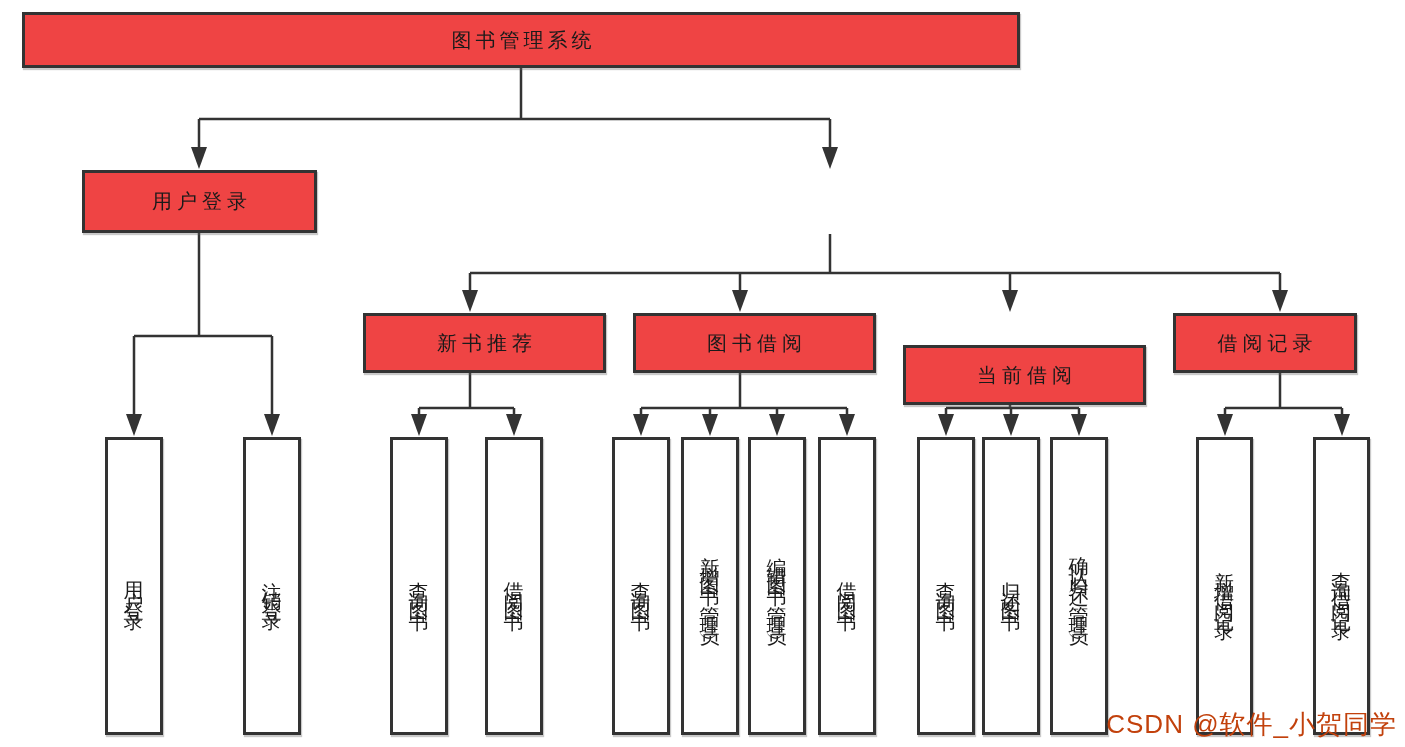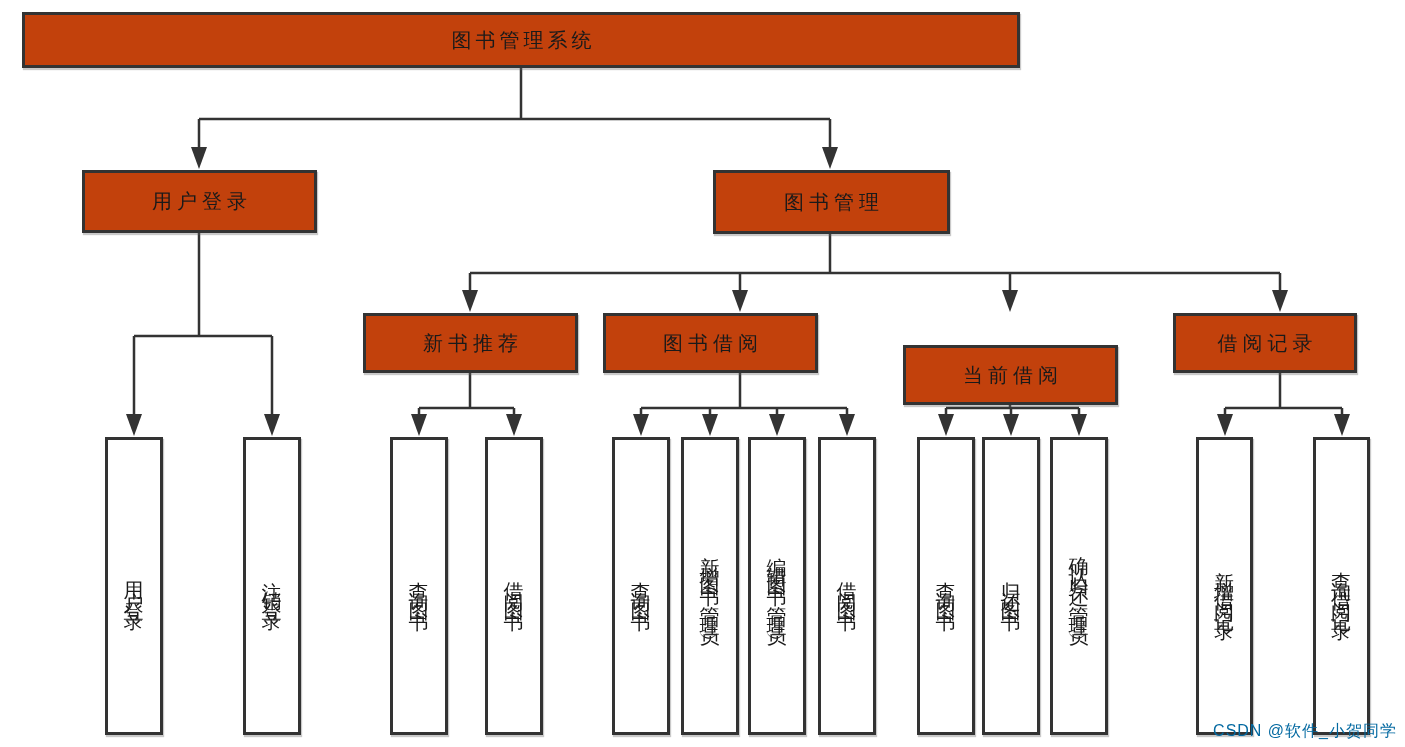--- a/index.html
+++ b/index.html
@@ -5,41 +5,41 @@
   html, body { margin:0; padding:0; background:#ffffff; }
   .stage {
     position:relative; width:1405px; height:747px;
     background:#ffffff; overflow:hidden;
     font-family:"Liberation Sans", sans-serif;
     color:#1a1a1a;
   }
   .stage svg { position:absolute; left:0; top:0; }
   .box {
     position:absolute; box-sizing:border-box;
-    background:#c2410c; border:3px solid #333333;
+    background:#ef4444; border:3px solid #333333;
     display:flex; align-items:center; justify-content:center;
     box-shadow:1px 2px 1px rgba(100,100,100,0.35);
   }
   .hbox { font-size:20px; letter-spacing:5px; text-indent:5px; white-space:nowrap; }
   .root  { left:22px;  top:12px;  width:998px; height:56px; letter-spacing:4px; }
   .lvl2a { left:82px;  top:170px; width:235px; height:63px; }
   .lvl2b { left:713px; top:170px; width:237px; height:64px; }
-  .lvl3  { top:313px; width:215px; height:60px; }
+  .lvl3  { top:313px; width:243px; height:60px; }
   .leaf {
     position:absolute; box-sizing:border-box;
     top:437px; width:58px; height:298px;
     background:#ffffff; border:3px solid #333333;
     box-shadow:1px 2px 1px rgba(100,100,100,0.35);
     display:flex; align-items:center; justify-content:center;
     writing-mode:vertical-rl; text-orientation:mixed;
     font-size:20px; letter-spacing:10px; line-height:1;
   }
   .watermark {
     position:absolute; right:8px; bottom:5px;
-    font-size:16px; color:#0369a1; letter-spacing:1px;
+    font-size:26px; color:#c2410c; letter-spacing:1px;
     white-space:nowrap;
   }
 </style>
 </head>
 <body>
 
 <div class="stage">
 
   <svg width="1405" height="747" viewBox="0 0 1405 747">
     <g stroke="#333333" stroke-width="2.5" fill="none">
@@ -84,24 +84,23 @@
       <polygon points="1003,414 1019,414 1011,436"></polygon>
       <polygon points="1071,414 1087,414 1079,436"></polygon>
       <polygon points="1217,414 1233,414 1225,436"></polygon>
       <polygon points="1334,414 1350,414 1342,436"></polygon>
     </g>
   </svg>
 
   <div class="box hbox root">图书管理系统</div>
 
   <div class="box hbox lvl2a">用户登录</div>
-  <div class="box hbox lvl2b">图书管理</div>
 
   <div class="box hbox lvl3" style="left:363px;">新书推荐</div>
-  <div class="box hbox lvl3" style="left:603px;">图书借阅</div>
+  <div class="box hbox lvl3" style="left:633px;">图书借阅</div>
   <div class="box hbox lvl3" style="left:903px;margin-top:32px;">当前借阅</div>
   <div class="box hbox lvl3" style="left:1173px;width:184px;">借阅记录</div>
 
   <div class="leaf" style="left:105px;">用户登录</div>
   <div class="leaf" style="left:243px;">注销登录</div>
 
   <div class="leaf" style="left:390px;">查询图书</div>
   <div class="leaf" style="left:485px;">借阅图书</div>
 
   <div class="leaf" style="left:612px;">查询图书</div>

